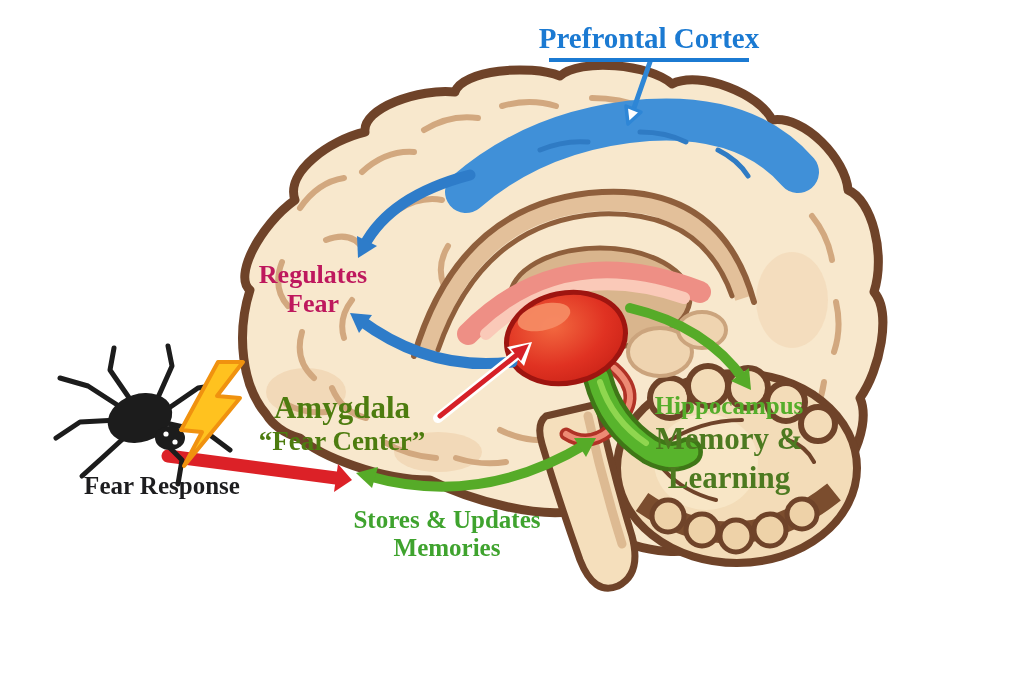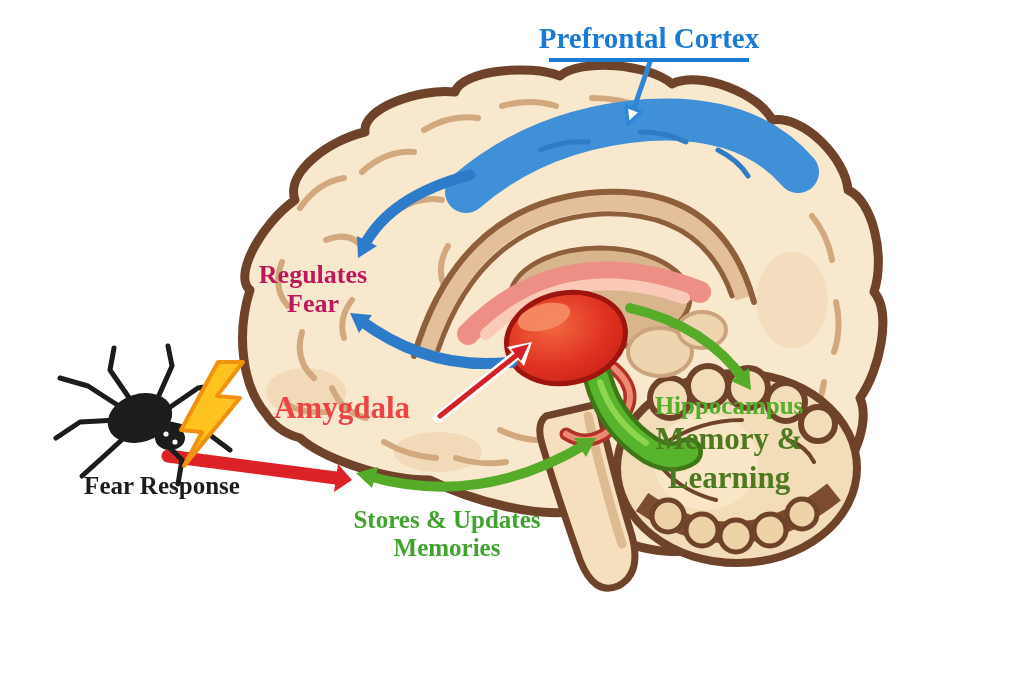--- a/index.html
+++ b/index.html
@@ -3,21 +3,21 @@
 <meta charset="utf-8">
 <style>
   html,body{margin:0;padding:0;background:#fff;}
   #canvas{position:relative;width:1024px;height:683px;background:#ffffff;overflow:hidden;
           font-family:"Liberation Sans",sans-serif;}
   #art{position:absolute;left:0;top:0;}
   .label{position:absolute;font-weight:bold;text-align:center;line-height:1.12;white-space:nowrap;font-family:Liberation Serif, serif;}
   .lbl-prefrontal{left:549px;top:22px;width:200px;display:flex;justify-content:center;
      font-size:29px;color:#1b7ad2;border-bottom:4px solid #1b7ad2;padding-bottom:4px;}
   .lbl-regulates{left:233px;top:260px;width:160px;font-size:26px;color:#be185d;}
-  .lbl-amygdala{left:242px;top:391px;width:200px;color:#ef4444;}
+  .lbl-amygdala{left:242px;top:391px;width:200px;color:#4d7c0f;}
   .lbl-amygdala .l1{display:block;font-size:31px;}
   .lbl-amygdala .l2{display:block;font-size:27px;}
   .lbl-hippo{left:629px;top:392px;width:200px;}
   .lbl-hippo .l1{display:block;font-size:25px;color:#55ad2a;text-align:center;}
   .lbl-hippo .l2{display:block;font-size:31px;color:#4d7a20;line-height:1.25;}
   .lbl-stores{left:337px;top:506px;width:220px;font-size:25px;color:#3fa32e;}
   .lbl-fear{left:62px;top:472px;width:200px;font-size:25px;color:#1d1d1f;}
   .line{display:block;}
 </style>
 </head>
@@ -180,20 +180,21 @@
   <span>Prefrontal Cortex</span>
 </div>
 
 <div class="label lbl-regulates">
   <span class="line">Regulates</span>
   <span class="line">Fear</span>
 </div>
 
 <div class="label lbl-amygdala">
   <span class="l1">Amygdala</span>
+  <span class="l2">“Fear Center”</span>
 </div>
 
 <div class="label lbl-hippo">
   <span class="l1">Hippocampus</span>
   <span class="l2">Memory &amp;</span>
   <span class="l2">Learning</span>
 </div>
 
 <div class="label lbl-stores">
   <span class="line">Stores &amp; Updates</span>

